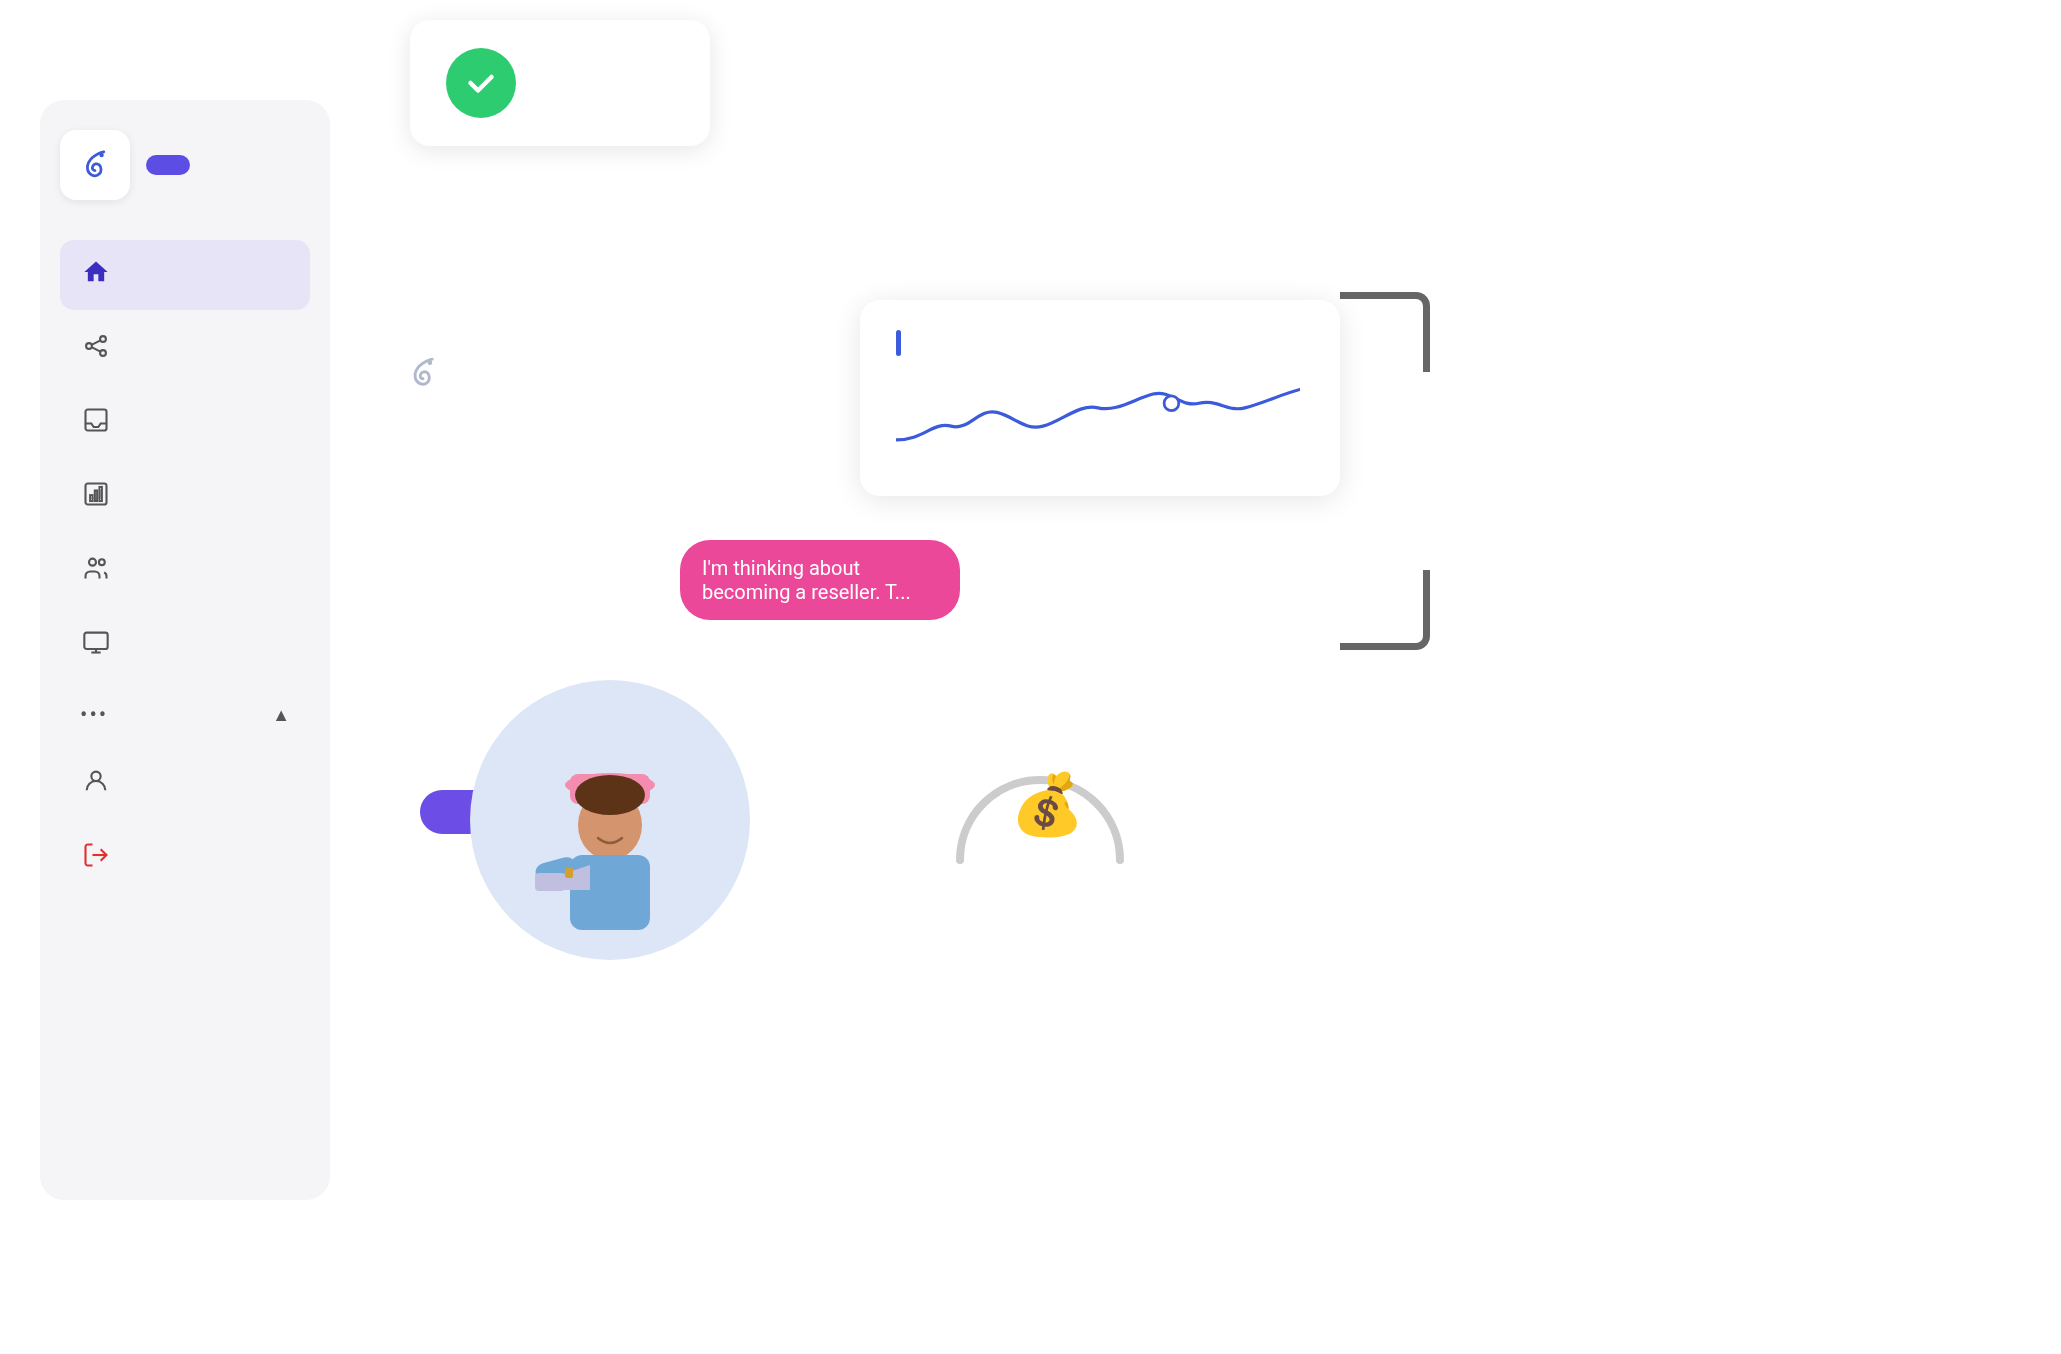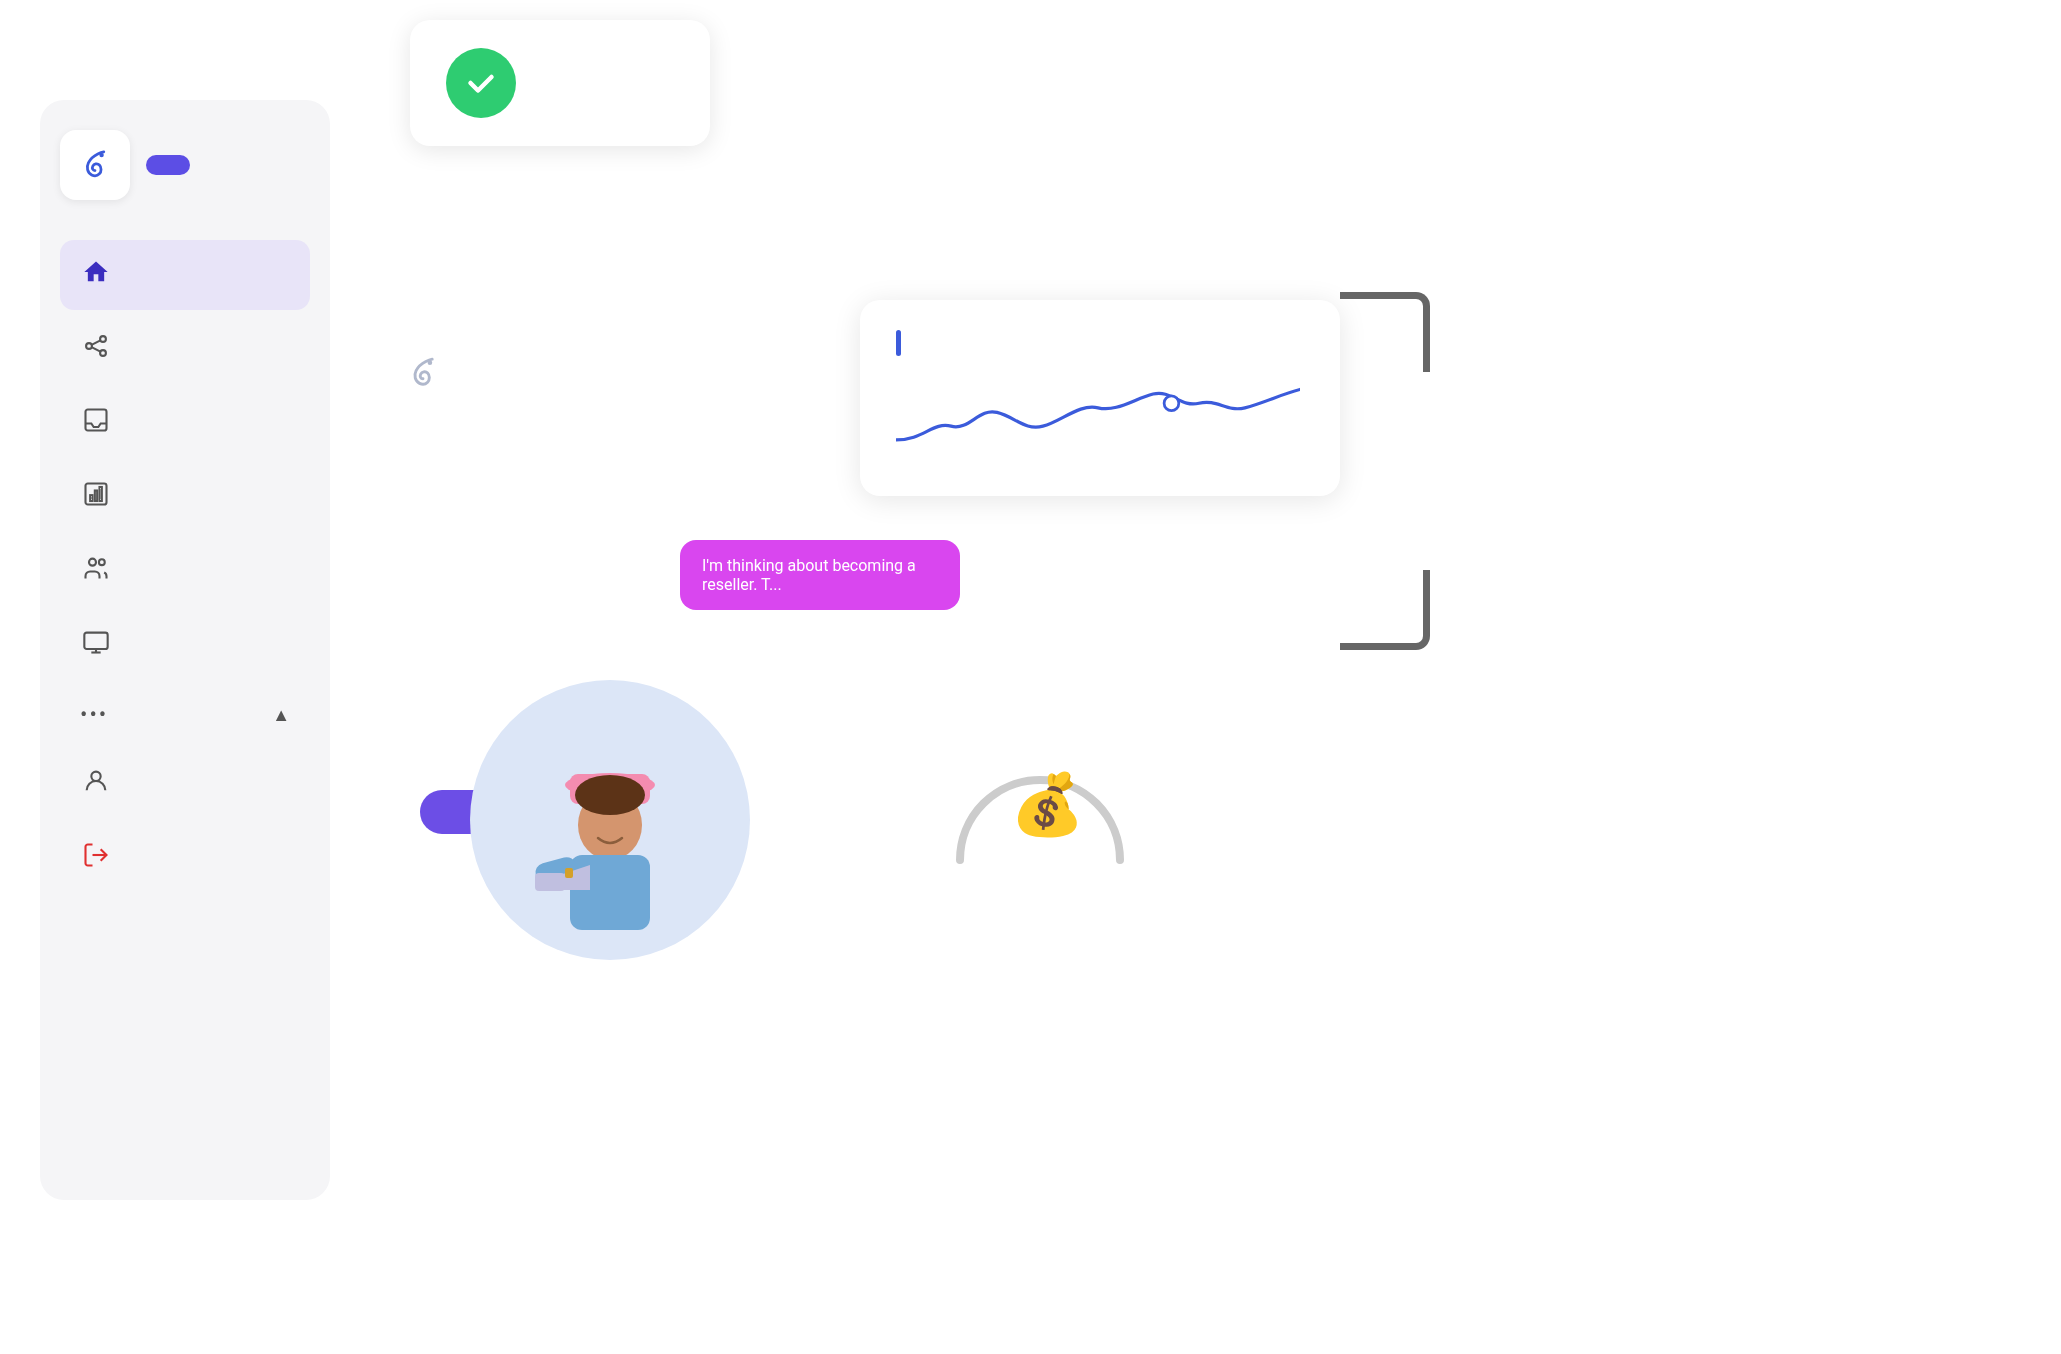--- a/index.html
+++ b/index.html
@@ -348,21 +348,21 @@
 
 <div style="position:absolute; top:350px; left:400px;">
   <svg viewBox="0 0 40 40" width="46" height="46">
     <path d="M28 8 C28 8 18 10 14 18 C12 22 13 27 17 29 C19 30 22 30 24 28 C26 26 26 22 24 20 C22 18 19 19 18 21 C17 23 18 25 20 25" fill="none" stroke="#b0b8cc" stroke-width="2.5" stroke-linecap="round"></path>
     <circle cx="26" cy="11" r="2" fill="#b0b8cc"></circle>
   </svg>
 </div>
 
 <div style="position:absolute; top:340px; left:470px; width:440px; font-size:22px; color:#b0b8cc; line-height:1.6;"></div>
 
-<div style="position:absolute; top:540px; left:680px; background:#d946ef; border-radius:16px; padding:16px 22px; font-size:16px; color:#fff; max-width:280px;">
+<div style="position:absolute; top:540px; left:680px; background:#ec4899; border-radius:30px; padding:16px 22px; font-size:20px; color:#fff; max-width:280px;">
   <span style="color:#fff;">I'm thinking about becoming a reseller. T...</span>
 </div>
 
 <button class="join-btn" style="position:absolute; top:780px; left:420px;"></button>
 
 <div class="conversion-card" style="position:absolute; top:300px; left:860px; width:480px;">
   <div class="conversion-label">
     <span class="blue-bar"></span>
     <span></span>
   </div>

